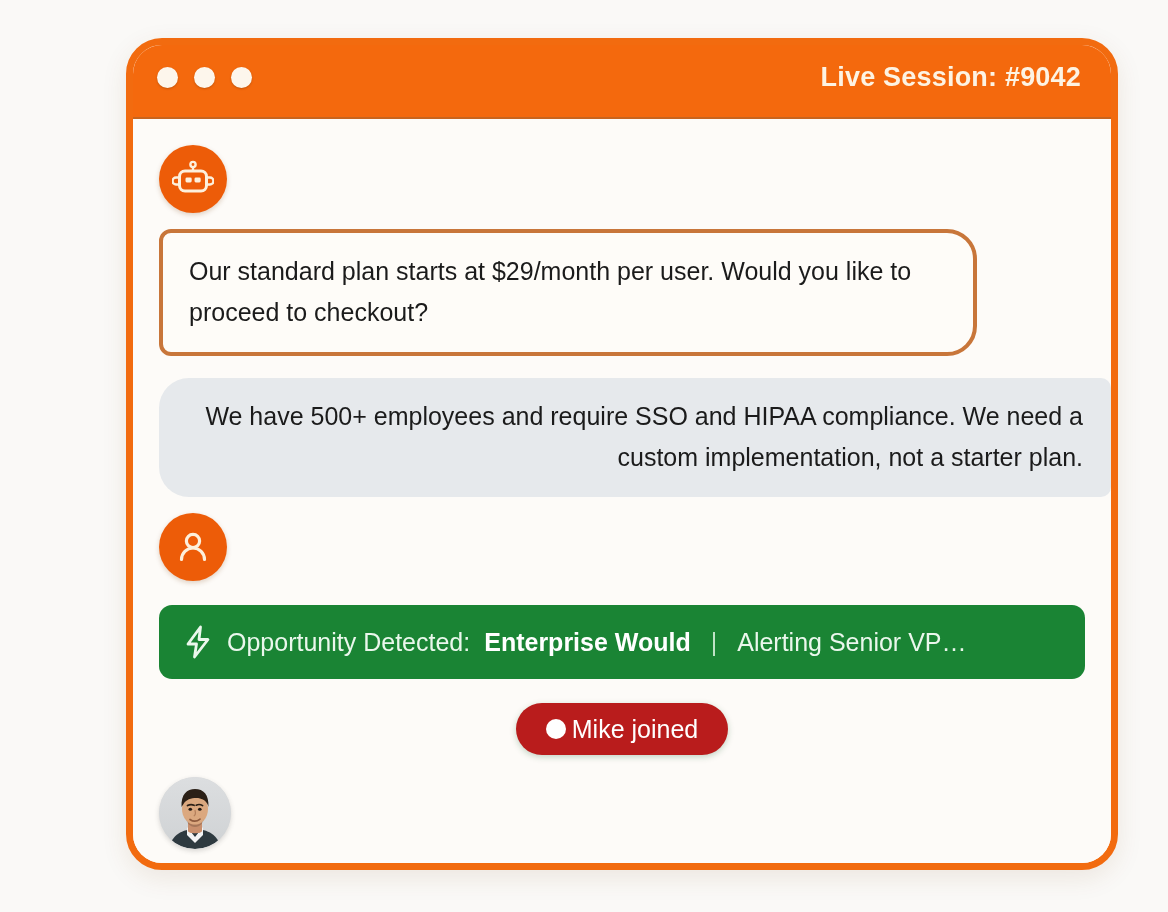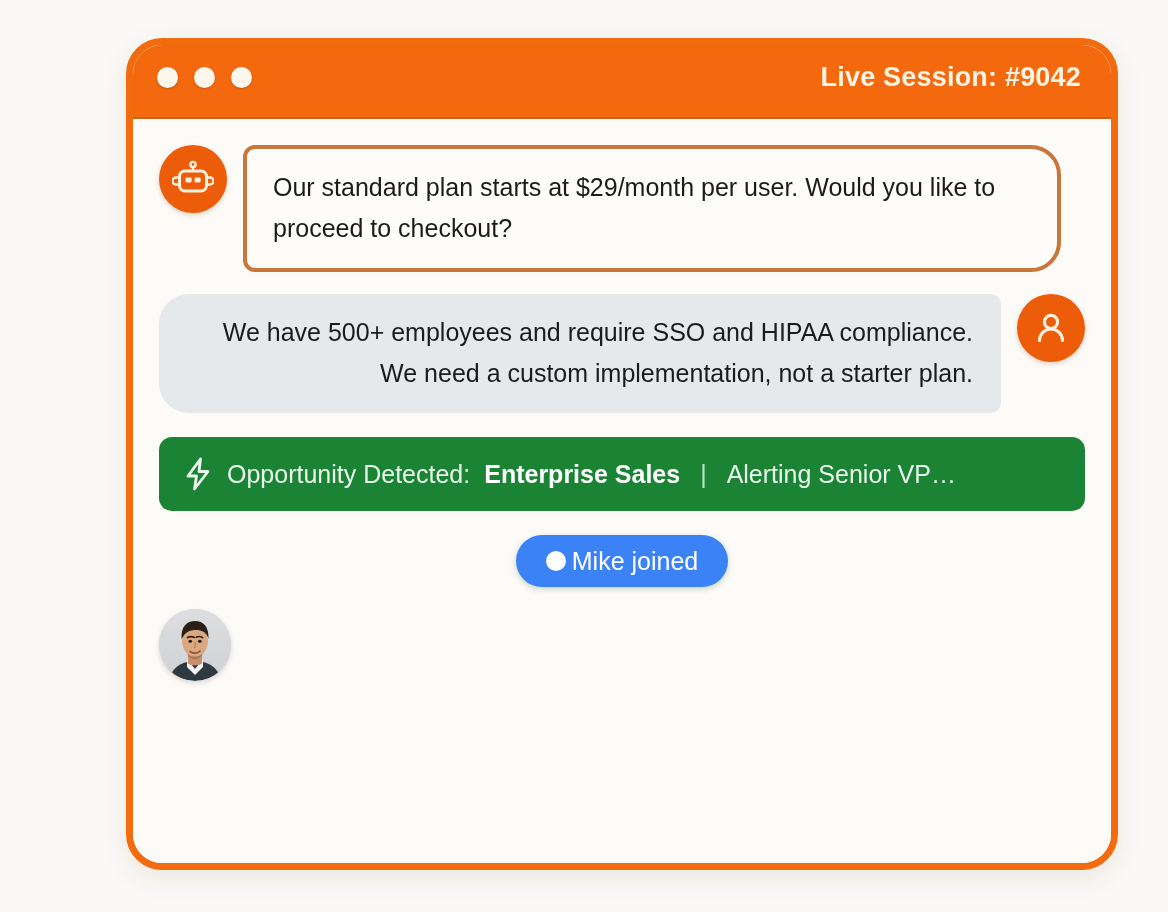--- a/index.html
+++ b/index.html
@@ -72,20 +72,21 @@
     display: flex;
     flex-direction: column;
     gap: 22px;
     background: #fdfbf8;
   }
 
   .row {
     display: flex;
     align-items: flex-start;
     gap: 16px;
+    flex-direction: column;
   }
   .row.right {
     justify-content: flex-end;
   }
 
   
   .avatar-circle {
     width: 68px;
     height: 68px;
     flex: 0 0 68px;
@@ -156,21 +157,21 @@
   .banner-strong { font-weight: bold; color: #ffffff; }
   .banner-sep { color: #bfe3c6; padding: 0 6px; }
 
   
   #join-pill-row {
     display: flex;
     justify-content: center;
     margin: 2px 0 0 0;
   }
   #join-pill {
-    background: #3b82f6;
+    background: #b91c1c;
     border-radius: 26px;
     height: 52px;
     display: inline-flex;
     align-items: center;
     gap: 6px;
     padding: 0 30px;
     color: #ffffff;
     font-size: 25px;
     box-shadow: 0 2px 6px rgba(20,90,40,0.25);
   }
@@ -223,21 +224,21 @@
       </div>
     </div>
 
     <div id="opportunity-banner">
       <span class="bolt">
         <svg width="30" height="34" viewBox="0 0 30 34">
           <path d="M17.5 2 L5 19 L13.5 19 L11.5 32 L25 14.5 L16 14.5 Z" fill="none" stroke="#eaf7ec" stroke-width="2.8" stroke-linejoin="round" stroke-linecap="round"></path>
         </svg>
       </span>
       <span>Opportunity Detected:</span>
-      <span class="banner-strong">Enterprise Sales</span>
+      <span class="banner-strong">Enterprise Would</span>
       <span class="banner-sep">|</span>
       <span>Alerting Senior VP…</span>
     </div>
 
     <div id="join-pill-row">
       <div id="join-pill">
         <span id="join-dot"></span>
         <span>Mike joined</span>
       </div>
     </div>

